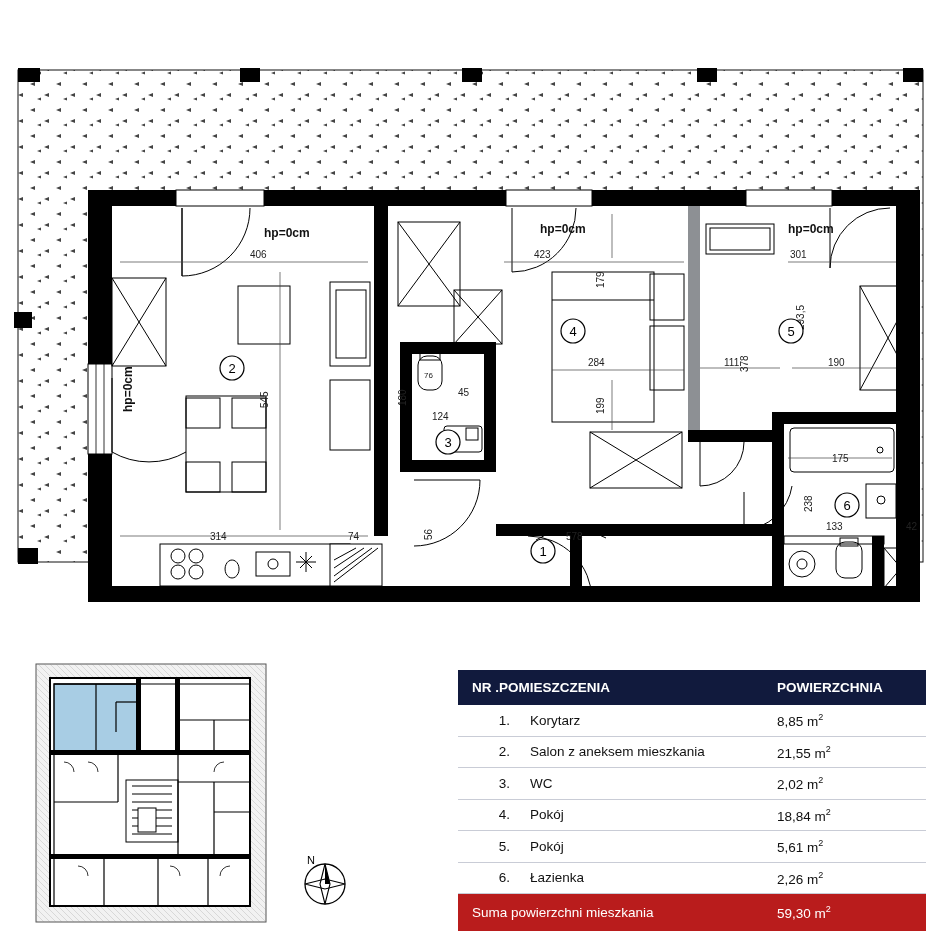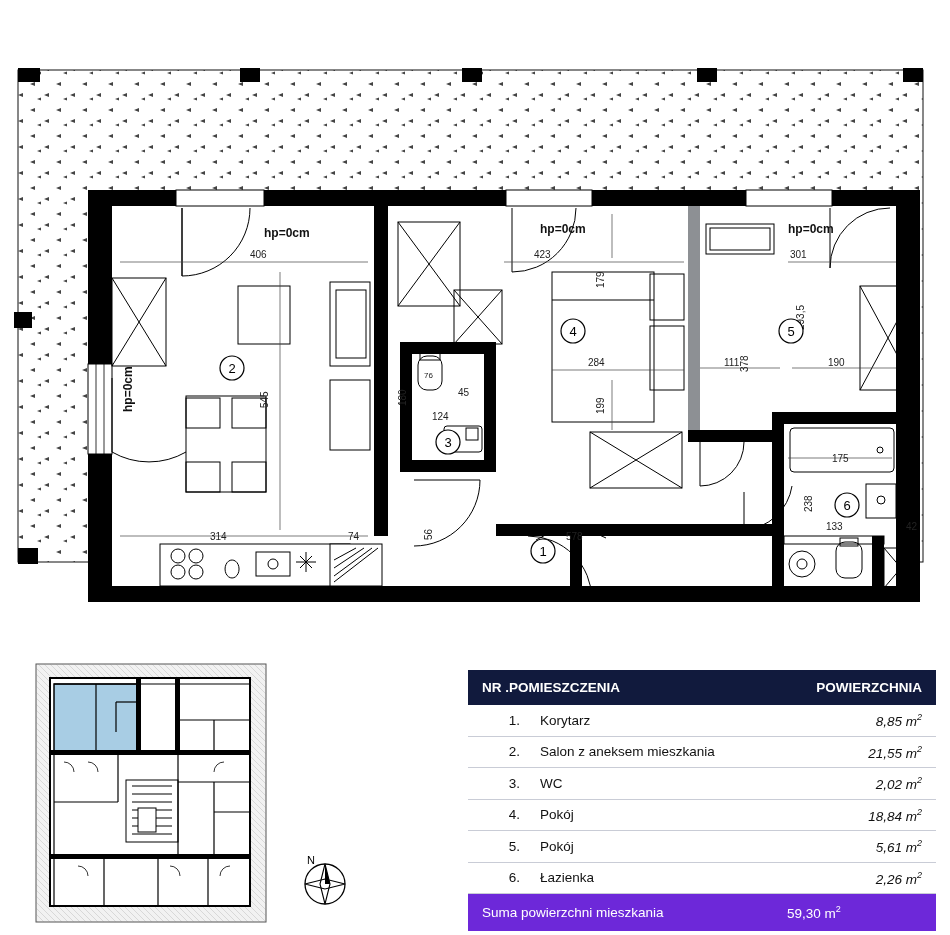--- a/index.html
+++ b/index.html
@@ -10,39 +10,39 @@
     color:#111;
     position:relative;
     overflow:hidden;
   }
   .plan{
     position:absolute;left:0;top:0;width:950px;height:640px;
   }
   svg.planvec{position:absolute;left:0;top:0;}
   
   .table-wrap{
-    position:absolute;left:468px;top:670px;width:468px;
+    position:absolute;left:458px;top:670px;width:468px;
   }
   table.rooms{
     border-collapse:collapse;width:100%;
     font-size:13.5px;
   }
   table.rooms thead th{
     background:#111a3d;color:#fff;font-weight:bold;
     padding:10px 14px;text-align:left;font-size:13.5px;
   }
-  table.rooms thead th.right{text-align:right;}
+  table.rooms thead th.right{}
   table.rooms tbody td{
     padding:7px 14px;border-bottom:1px solid #c9ccd6;
     font-size:13.5px;
   }
   table.rooms tbody td.num{width:38px;text-align:right;padding-right:6px;color:#111;}
-  table.rooms tbody td.area{text-align:right;white-space:nowrap;font-style:italic;}
+  table.rooms tbody td.area{white-space:nowrap;}
   table.rooms tfoot td{
-    background:#6d28d9;color:#fff;padding:10px 14px;font-size:13.5px;
+    background:#b91c1c;color:#fff;padding:10px 14px;font-size:13.5px;
   }
   table.rooms tfoot td.area{text-align:left;}
   sup{font-size:9px;vertical-align:super;}
   
   .keyplan{position:absolute;left:18px;top:662px;width:250px;height:262px;}
   
   .compass{position:absolute;left:295px;top:850px;width:60px;height:60px;}
   .hplabel{font-family:"Liberation Sans", sans-serif;}
 </style>
 </head>

